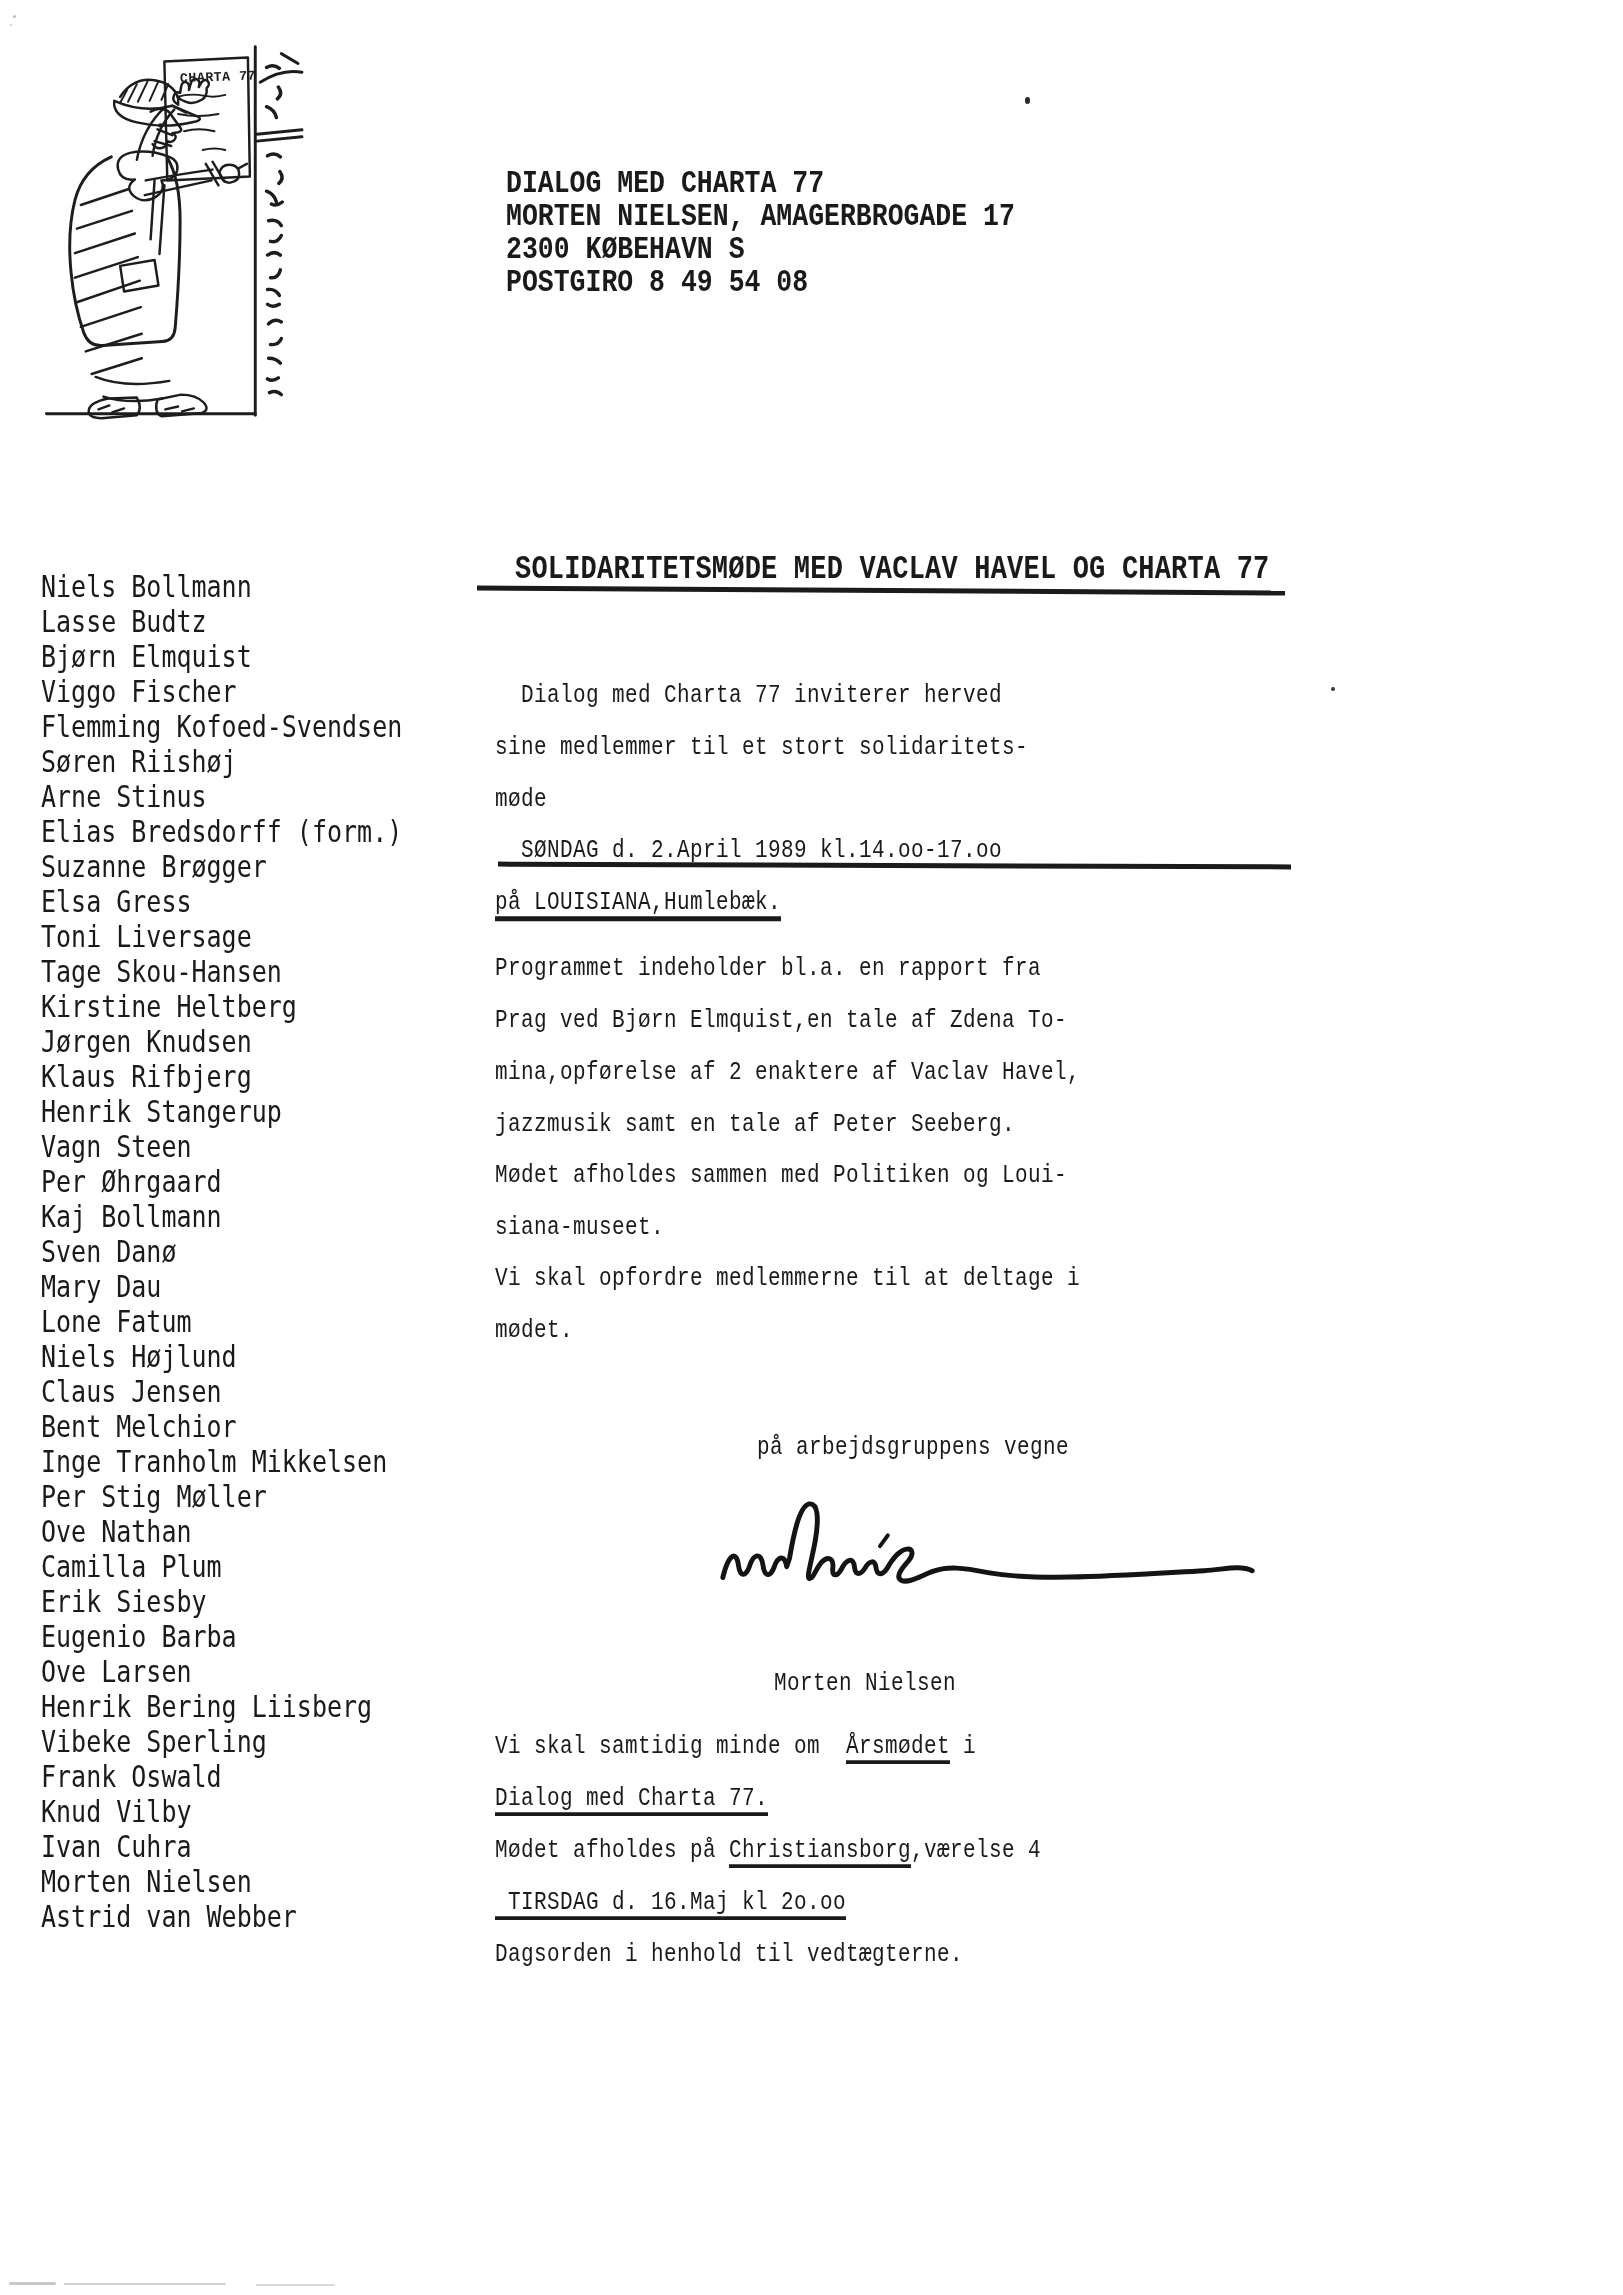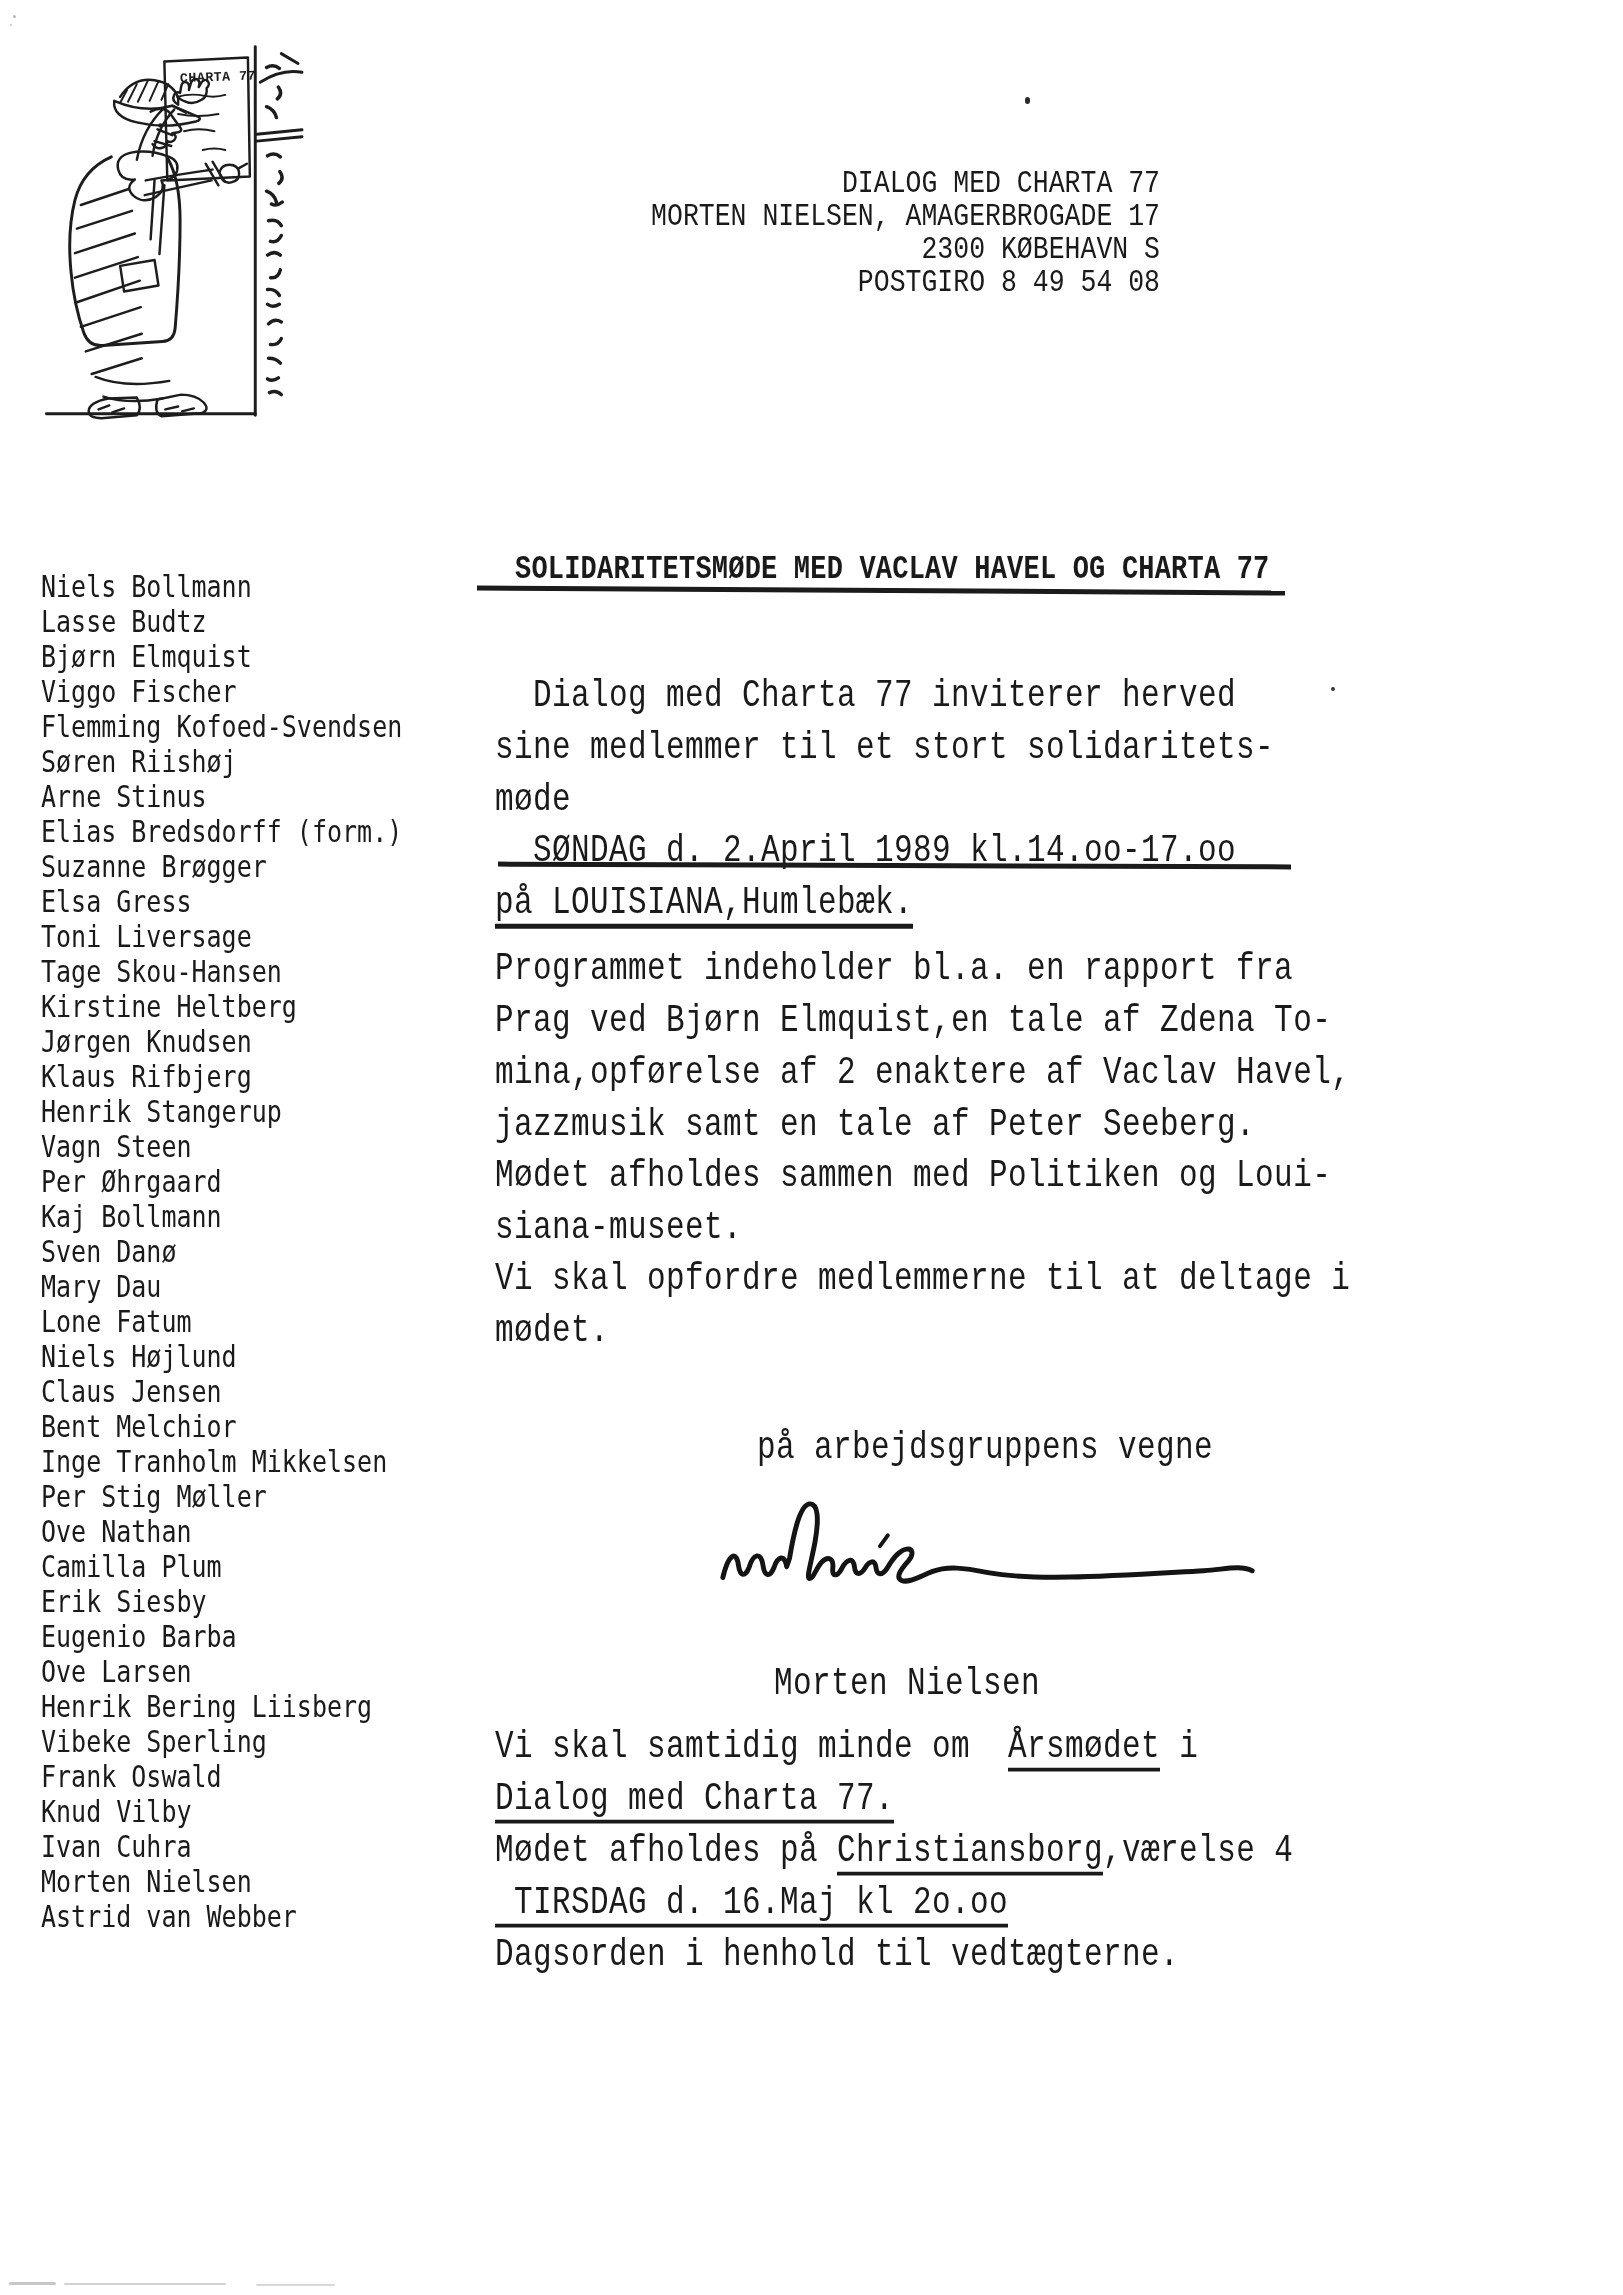--- a/index.html
+++ b/index.html
@@ -3,38 +3,38 @@
 <meta charset="utf-8">
 <style>
   html,body{margin:0;padding:0;background:#ffffff;}
   #page{
     position:relative;width:1623px;height:2295px;background:#ffffff;
     overflow:hidden;color:#1a1a1a;
     font-family:"Liberation Mono","DejaVu Sans Mono",monospace;
   }
   
   .letterhead{
-    position:absolute;left:506px;top:166px;width:654px;text-align:right;
-    font-weight:normal;font-size:26.5px;line-height:33px;letter-spacing:0px;
+    position:absolute;left:506px;top:166px;width:654px;text-align:left;
+    font-weight:bold;font-size:26.5px;line-height:33px;letter-spacing:0px;
   }
   .letterhead>div{transform:scaleY(1.15);transform-origin:50% 0;white-space:pre;}
   
   .members{
     position:absolute;left:41px;top:566px;
     font-family:"DejaVu Sans Mono",monospace;font-size:25px;line-height:35px;
   }
   .members>div{white-space:pre;transform:scaleY(1.18);transform-origin:0 0;}
   
   .heading{
     position:absolute;left:515px;top:551px;font-weight:bold;font-size:27px;
     letter-spacing:0.2px;white-space:pre;transform:scaleY(1.22);transform-origin:0 0;
   }
   
   .body-block{
-    position:absolute;left:495px;font-size:31px;letter-spacing:0.4px;line-height:52px;
+    position:absolute;left:495px;font-size:21px;letter-spacing:0.4px;line-height:52px;
   }
   .body-block>div{white-space:pre;transform:scaleY(1.25);transform-origin:0 0;}
   .u{border-bottom:3.9px solid #1a1a1a;}
   .footer .u{border-bottom-width:3.4px;}
   .signoff{left:757px;top:1415px;}
   .sig-name{left:774px;top:1651px;}
   
   .rule{position:absolute;background:#1b1b1b;}
   
   .dot{position:absolute;border-radius:50%;background:#2a2a2a;}

